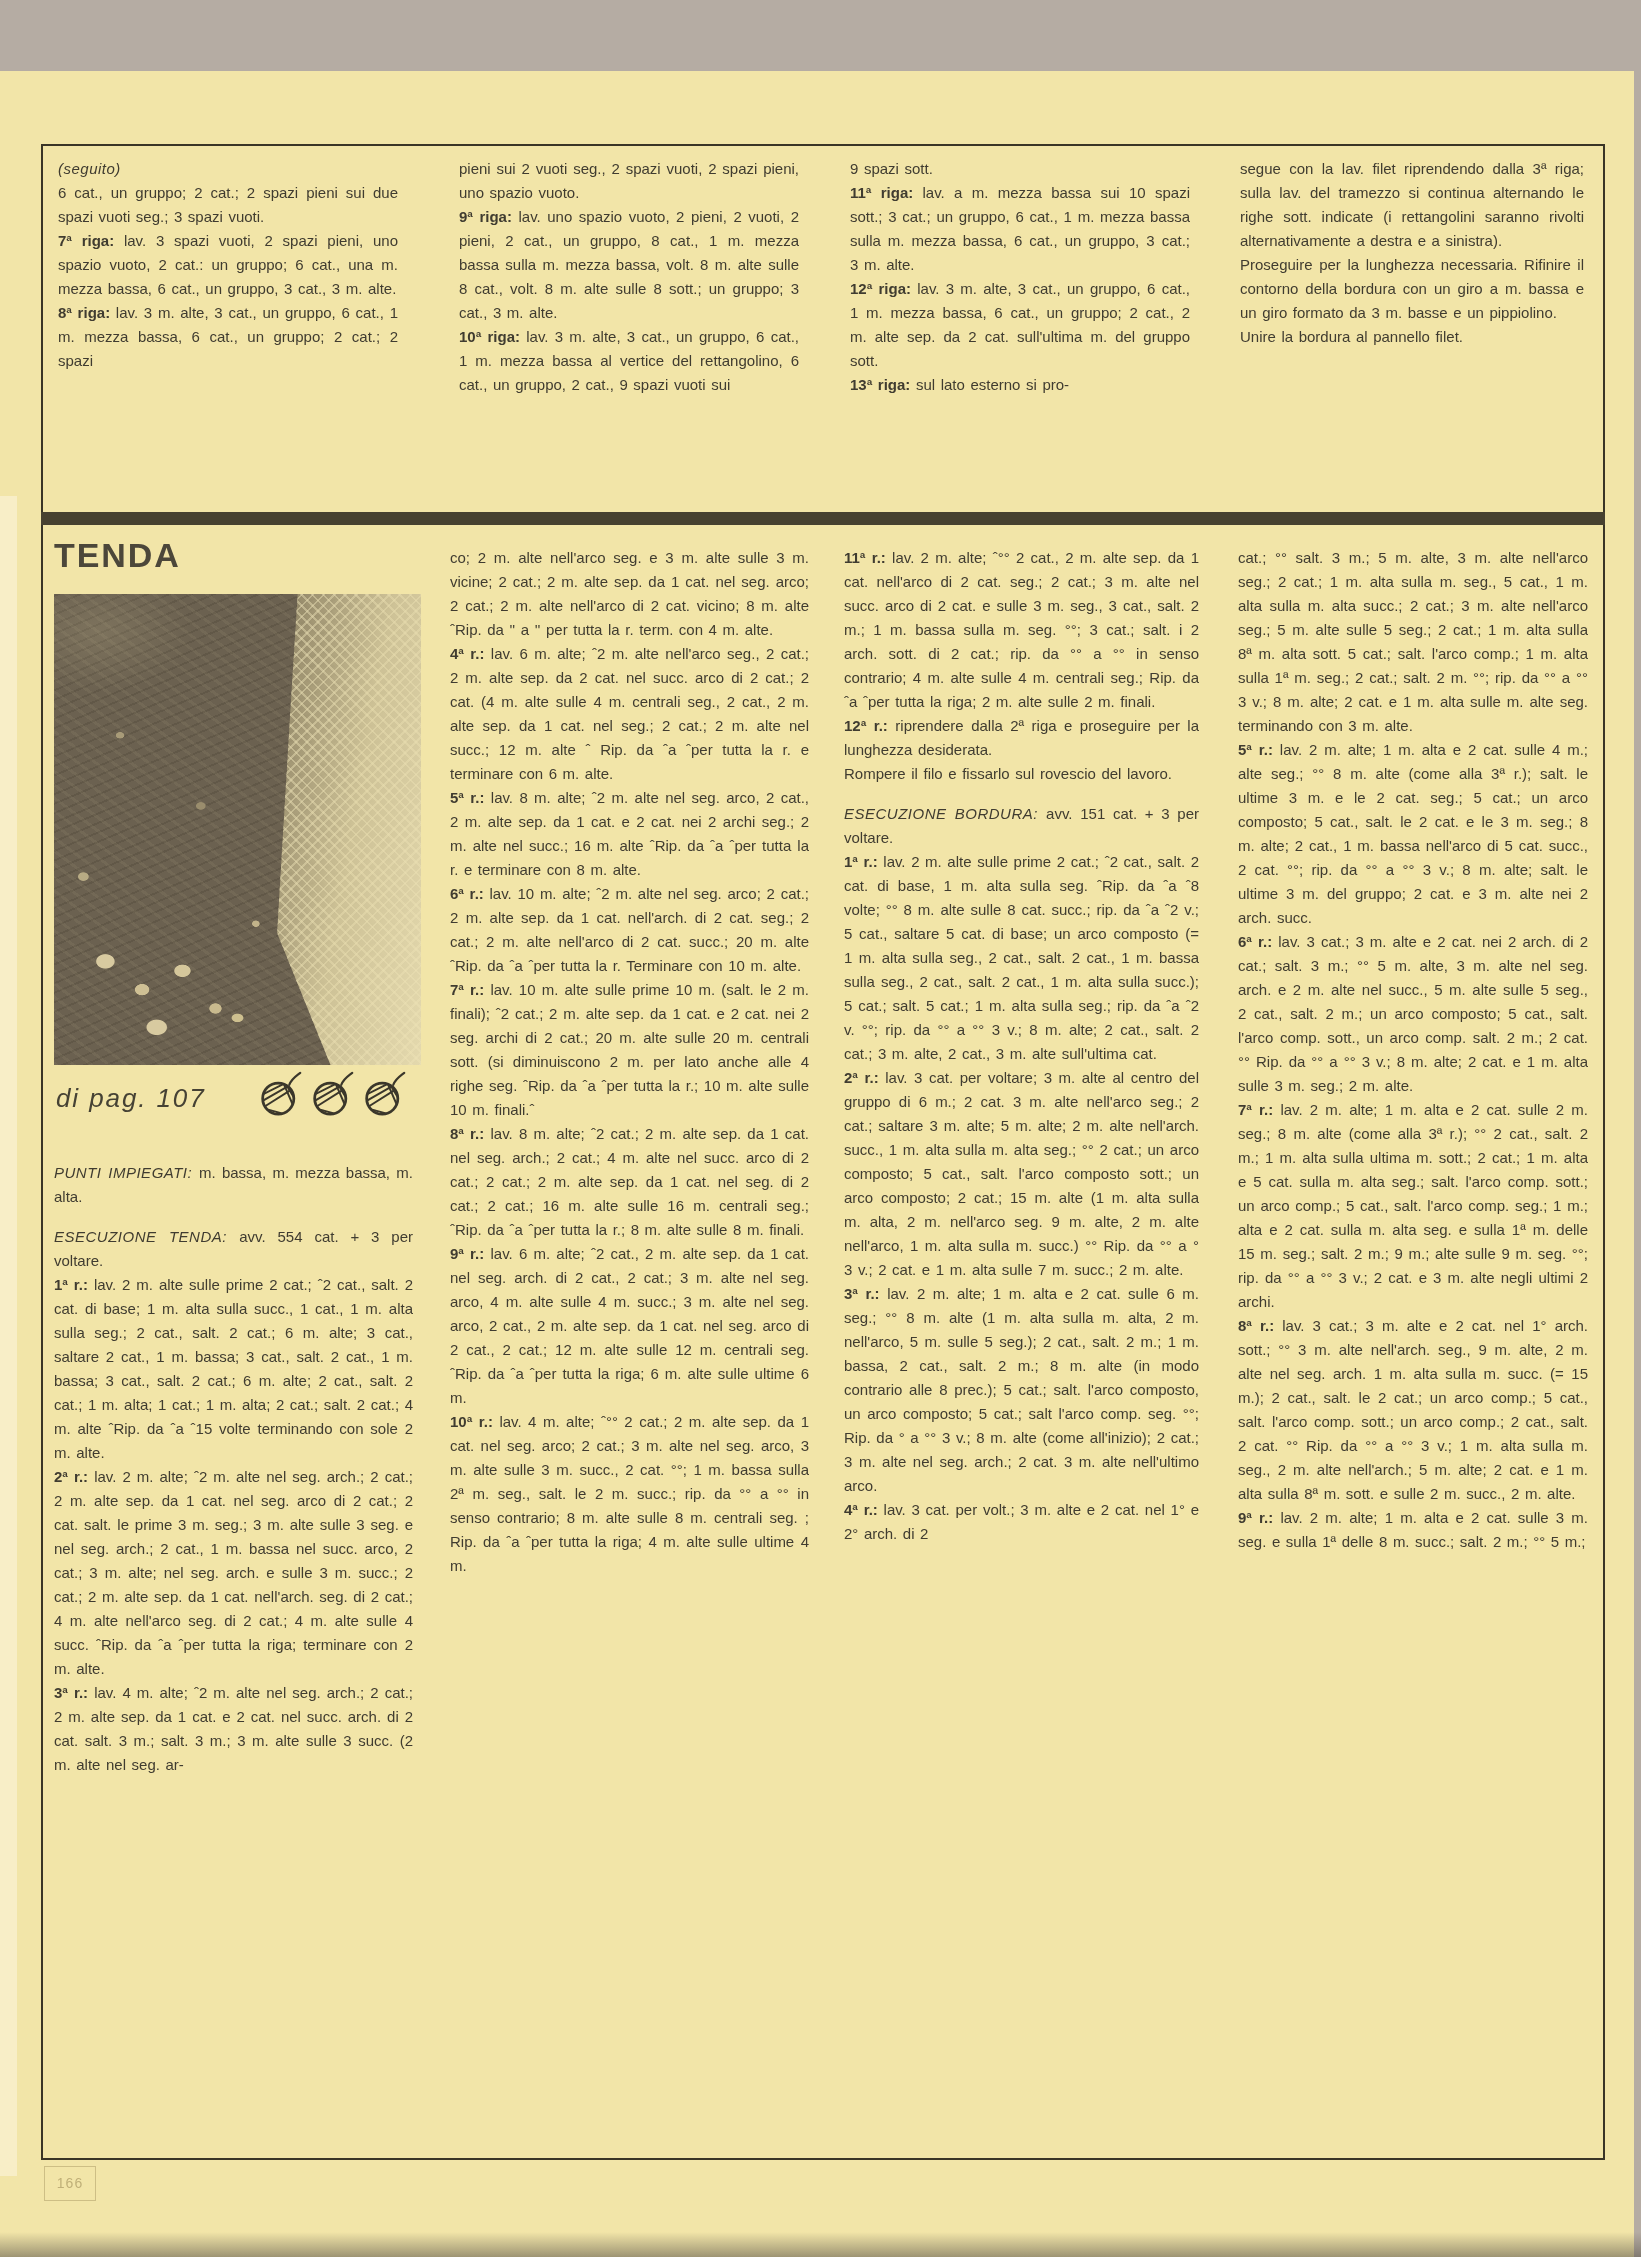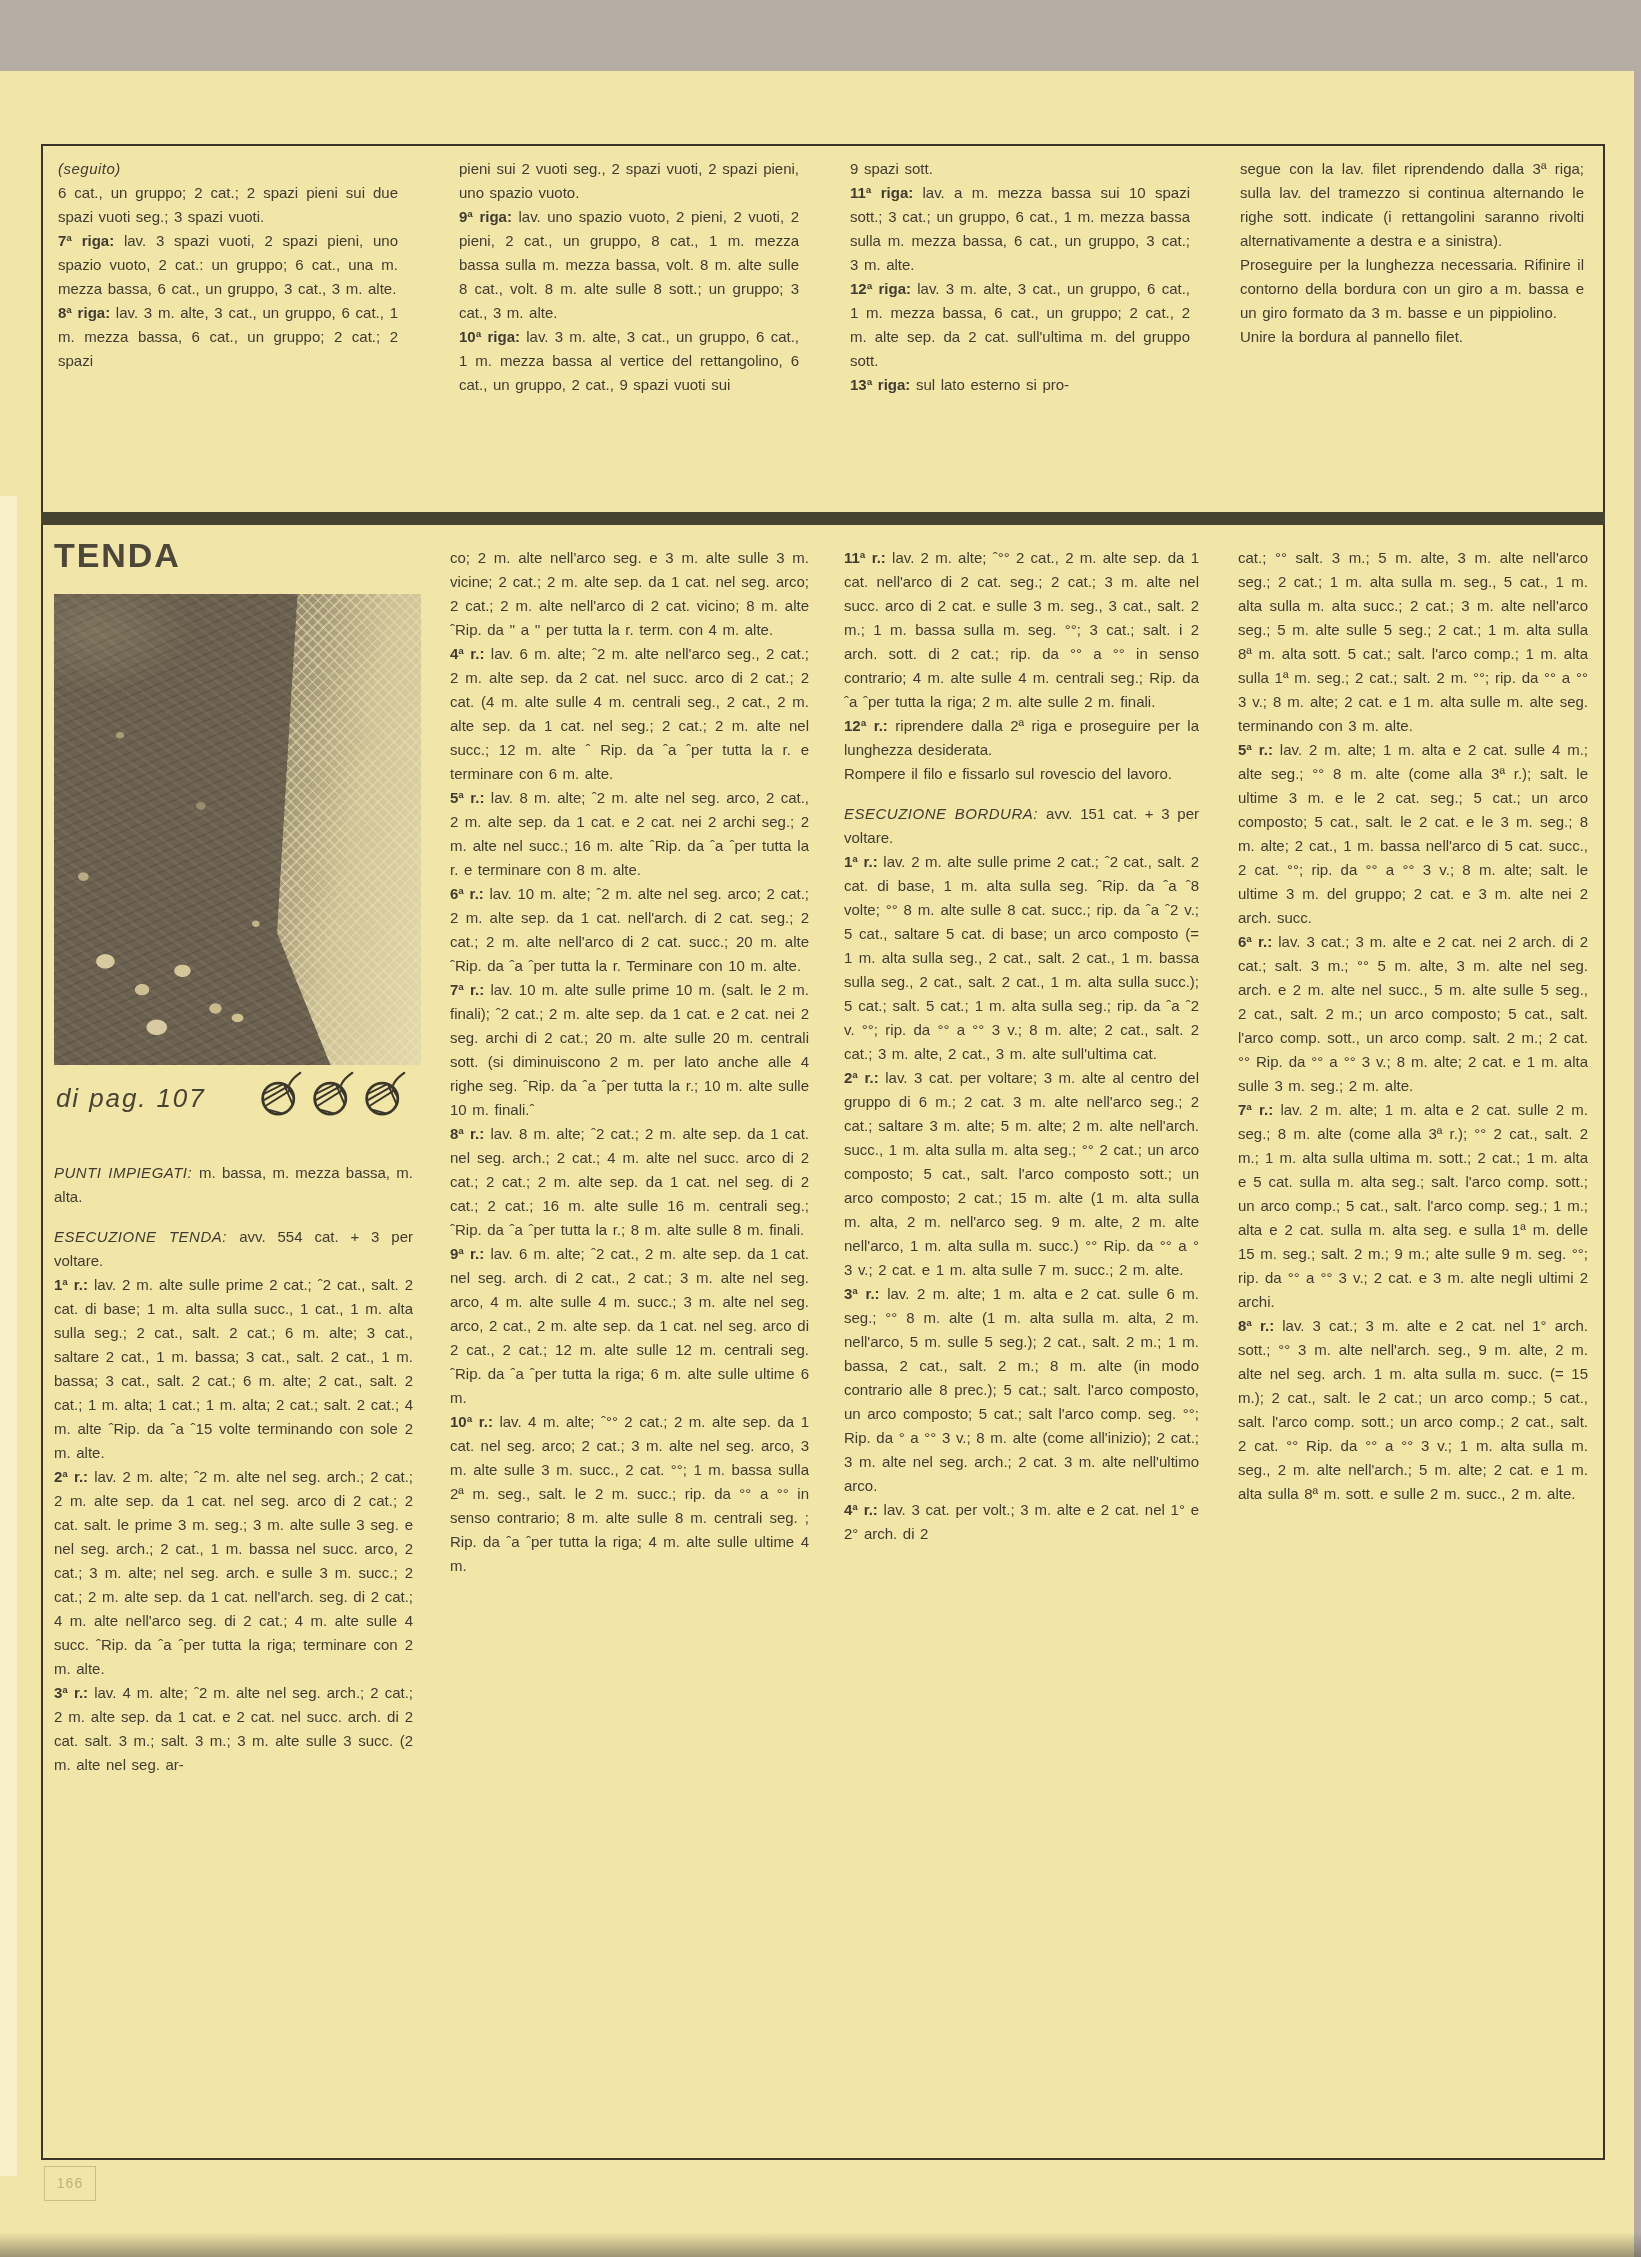--- a/index.html
+++ b/index.html
@@ -204,19 +204,20 @@
       <p><span class="lab-b">2ª r.: </span>lav. 3 cat. per voltare; 3 m. alte al centro del gruppo di 6 m.; 2 cat. 3 m. alte nell'arco seg.; 2 cat.; saltare 3 m. alte; 5 m. alte; 2 m. alte nell'arch. succ., 1 m. alta sulla m. alta seg.; °° 2 cat.; un arco composto; 5 cat., salt. l'arco composto sott.; un arco composto; 2 cat.; 15 m. alte (1 m. alta sulla m. alta, 2 m. nell'arco seg. 9 m. alte, 2 m. alte nell'arco, 1 m. alta sulla m. succ.) °° Rip. da °° a ° 3 v.; 2 cat. e 1 m. alta sulle 7 m. succ.; 2 m. alte.</p>
       <p><span class="lab-b">3ª r.: </span>lav. 2 m. alte; 1 m. alta e 2 cat. sulle 6 m. seg.; °° 8 m. alte (1 m. alta sulla m. alta, 2 m. nell'arco, 5 m. sulle 5 seg.); 2 cat., salt. 2 m.; 1 m. bassa, 2 cat., salt. 2 m.; 8 m. alte (in modo contrario alle 8 prec.); 5 cat.; salt. l'arco composto, un arco composto; 5 cat.; salt l'arco comp. seg. °°; Rip. da ° a °° 3 v.; 8 m. alte (come all'inizio); 2 cat.; 3 m. alte nel seg. arch.; 2 cat. 3 m. alte nell'ultimo arco.</p>
       <p><span class="lab-b">4ª r.: </span>lav. 3 cat. per volt.; 3 m. alte e 2 cat. nel 1° e 2° arch. di 2</p>
     </div>
   <div class="tcol maincol4">
       <p>cat.; °° salt. 3 m.; 5 m. alte, 3 m. alte nell'arco seg.; 2 cat.; 1 m. alta sulla m. seg., 5 cat., 1 m. alta sulla m. alta succ.; 2 cat.; 3 m. alte nell'arco seg.; 5 m. alte sulle 5 seg.; 2 cat.; 1 m. alta sulla 8ª m. alta sott. 5 cat.; salt. l'arco comp.; 1 m. alta sulla 1ª m. seg.; 2 cat.; salt. 2 m. °°; rip. da °° a °° 3 v.; 8 m. alte; 2 cat. e 1 m. alta sulle m. alte seg. terminando con 3 m. alte.</p>
       <p><span class="lab-b">5ª r.: </span>lav. 2 m. alte; 1 m. alta e 2 cat. sulle 4 m.; alte seg.; °° 8 m. alte (come alla 3ª r.); salt. le ultime 3 m. e le 2 cat. seg.; 5 cat.; un arco composto; 5 cat., salt. le 2 cat. e le 3 m. seg.; 8 m. alte; 2 cat., 1 m. bassa nell'arco di 5 cat. succ., 2 cat. °°; rip. da °° a °° 3 v.; 8 m. alte; salt. le ultime 3 m. del gruppo; 2 cat. e 3 m. alte nei 2 arch. succ.</p>
       <p><span class="lab-b">6ª r.: </span>lav. 3 cat.; 3 m. alte e 2 cat. nei 2 arch. di 2 cat.; salt. 3 m.; °° 5 m. alte, 3 m. alte nel seg. arch. e 2 m. alte nel succ., 5 m. alte sulle 5 seg., 2 cat., salt. 2 m.; un arco composto; 5 cat., salt. l'arco comp. sott., un arco comp. salt. 2 m.; 2 cat. °° Rip. da °° a °° 3 v.; 8 m. alte; 2 cat. e 1 m. alta sulle 3 m. seg.; 2 m. alte.</p>
       <p><span class="lab-b">7ª r.: </span>lav. 2 m. alte; 1 m. alta e 2 cat. sulle 2 m. seg.; 8 m. alte (come alla 3ª r.); °° 2 cat., salt. 2 m.; 1 m. alta sulla ultima m. sott.; 2 cat.; 1 m. alta e 5 cat. sulla m. alta seg.; salt. l'arco comp. sott.; un arco comp.; 5 cat., salt. l'arco comp. seg.; 1 m.; alta e 2 cat. sulla m. alta seg. e sulla 1ª m. delle 15 m. seg.; salt. 2 m.; 9 m.; alte sulle 9 m. seg. °°; rip. da °° a °° 3 v.; 2 cat. e 3 m. alte negli ultimi 2 archi.</p>
       <p><span class="lab-b">8ª r.: </span>lav. 3 cat.; 3 m. alte e 2 cat. nel 1° arch. sott.; °° 3 m. alte nell'arch. seg., 9 m. alte, 2 m. alte nel seg. arch. 1 m. alta sulla m. succ. (= 15 m.); 2 cat., salt. le 2 cat.; un arco comp.; 5 cat., salt. l'arco comp. sott.; un arco comp.; 2 cat., salt. 2 cat. °° Rip. da °° a °° 3 v.; 1 m. alta sulla m. seg., 2 m. alte nell'arch.; 5 m. alte; 2 cat. e 1 m. alta sulla 8ª m. sott. e sulle 2 m. succ., 2 m. alte.</p>
+      <p><span class="lab-b">9ª r.: </span>lav. 2 m. alte; 1 m. alta e 2 cat. sulle 3 m. seg. e sulla 1ª delle 8 m. succ.; salt. 2 m.; °° 5 m.;</p>
     </div>
 
   <div class="pagenum">166</div>
 </div>
 
 <div class="bottom-shade"></div>
 
 
 </body></html>

